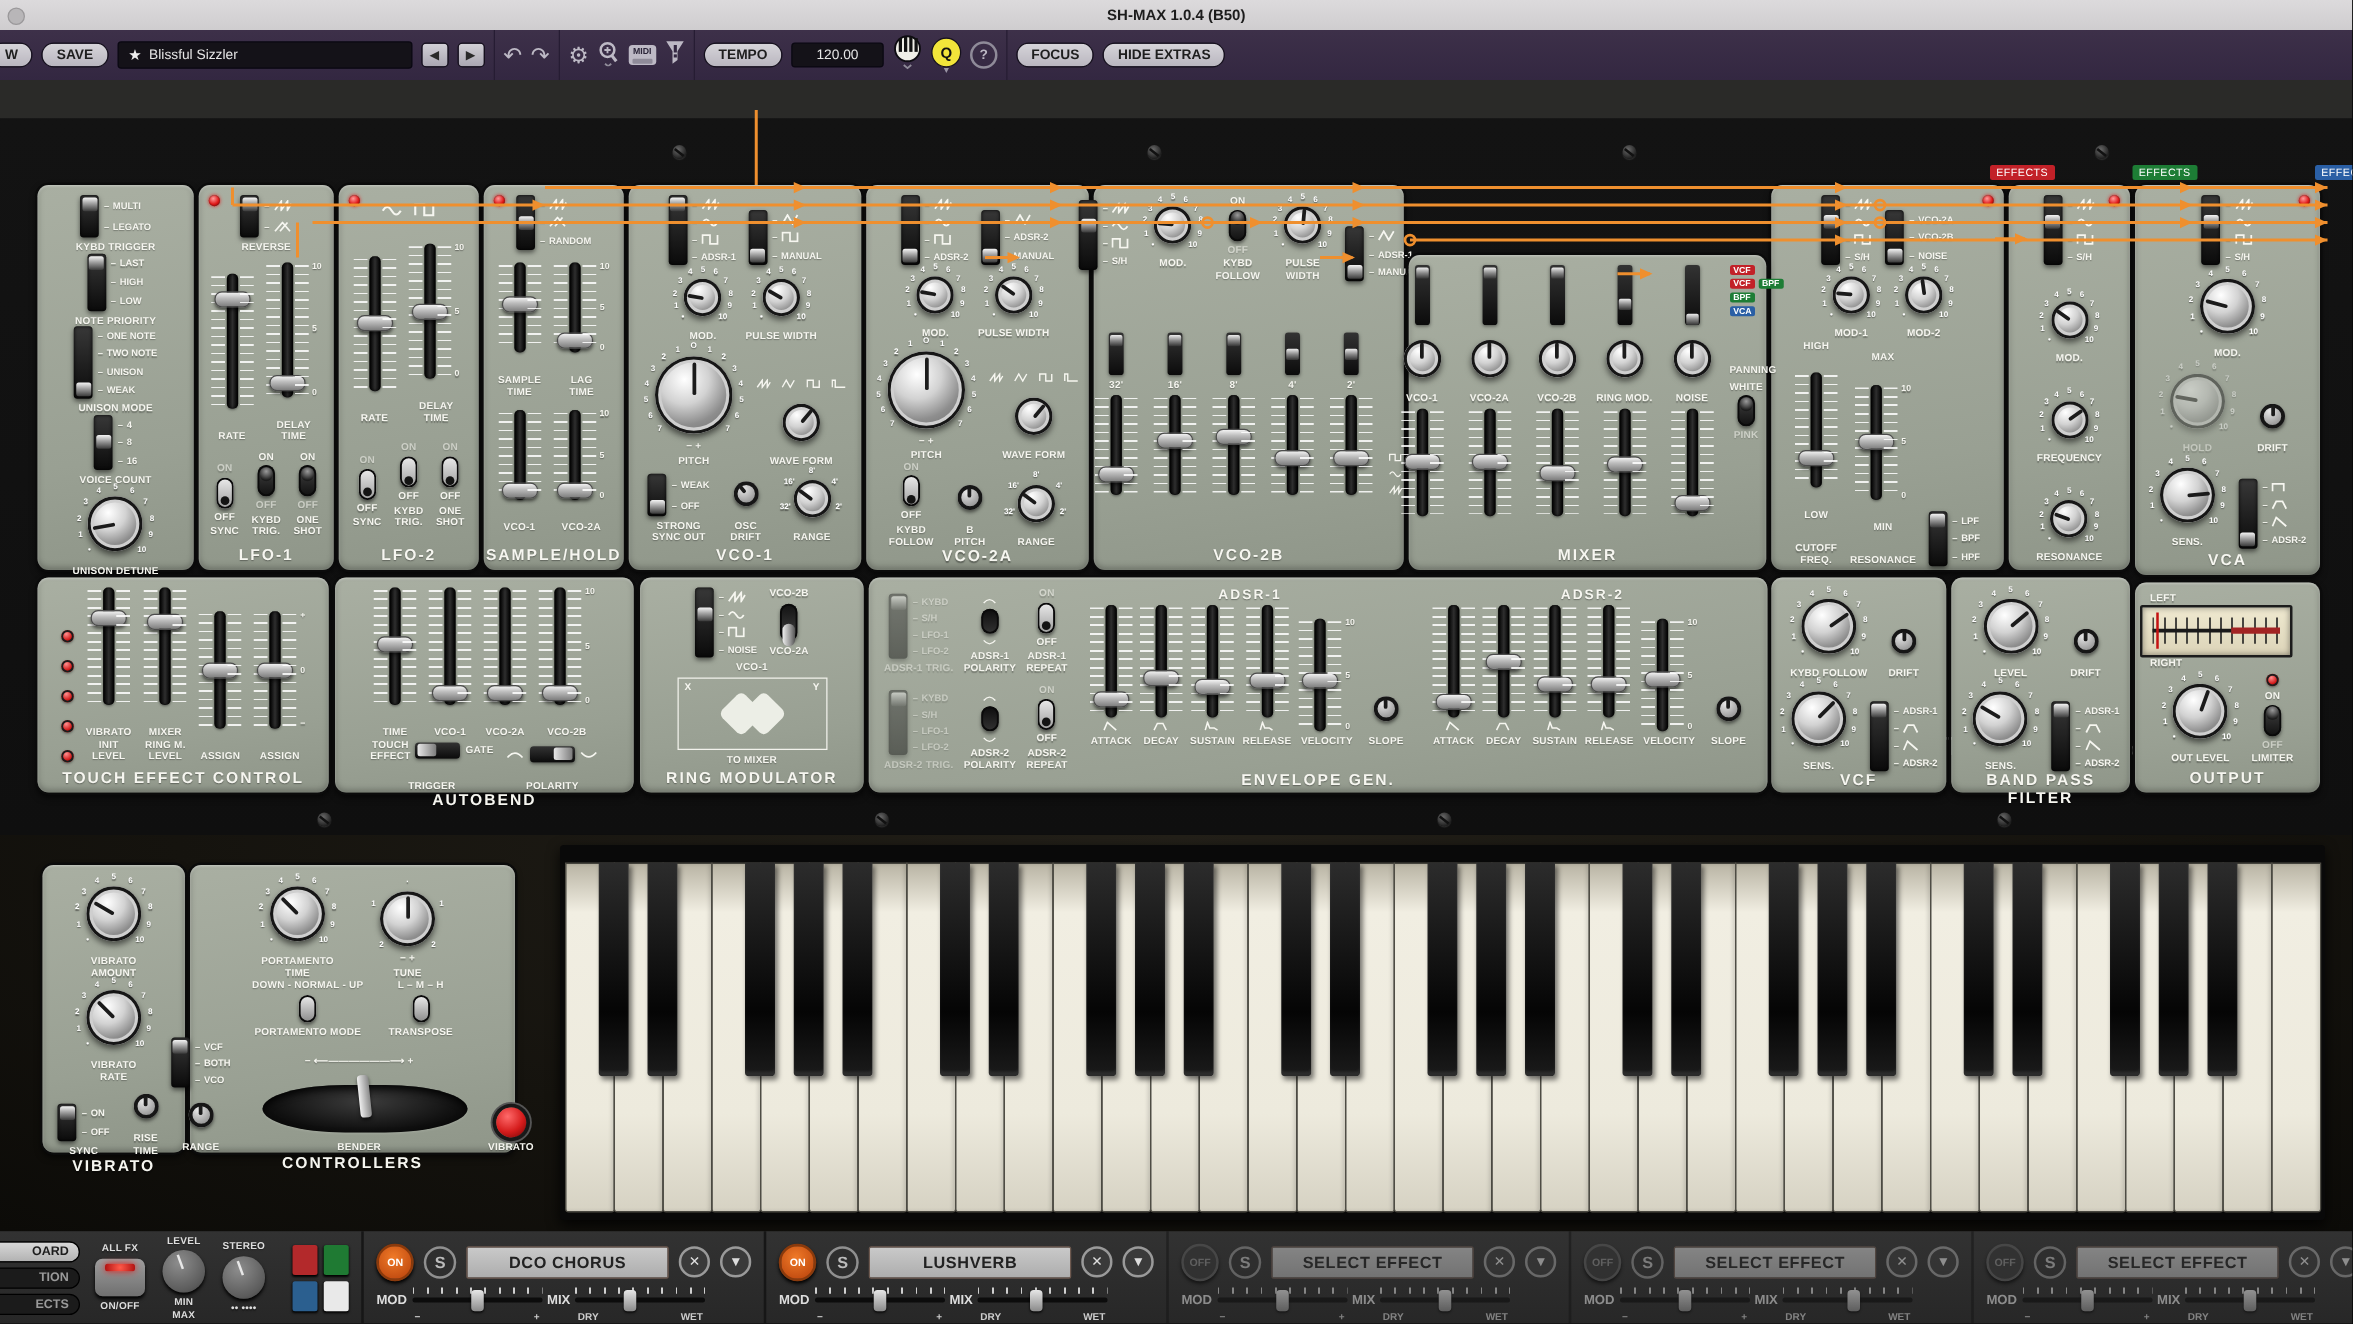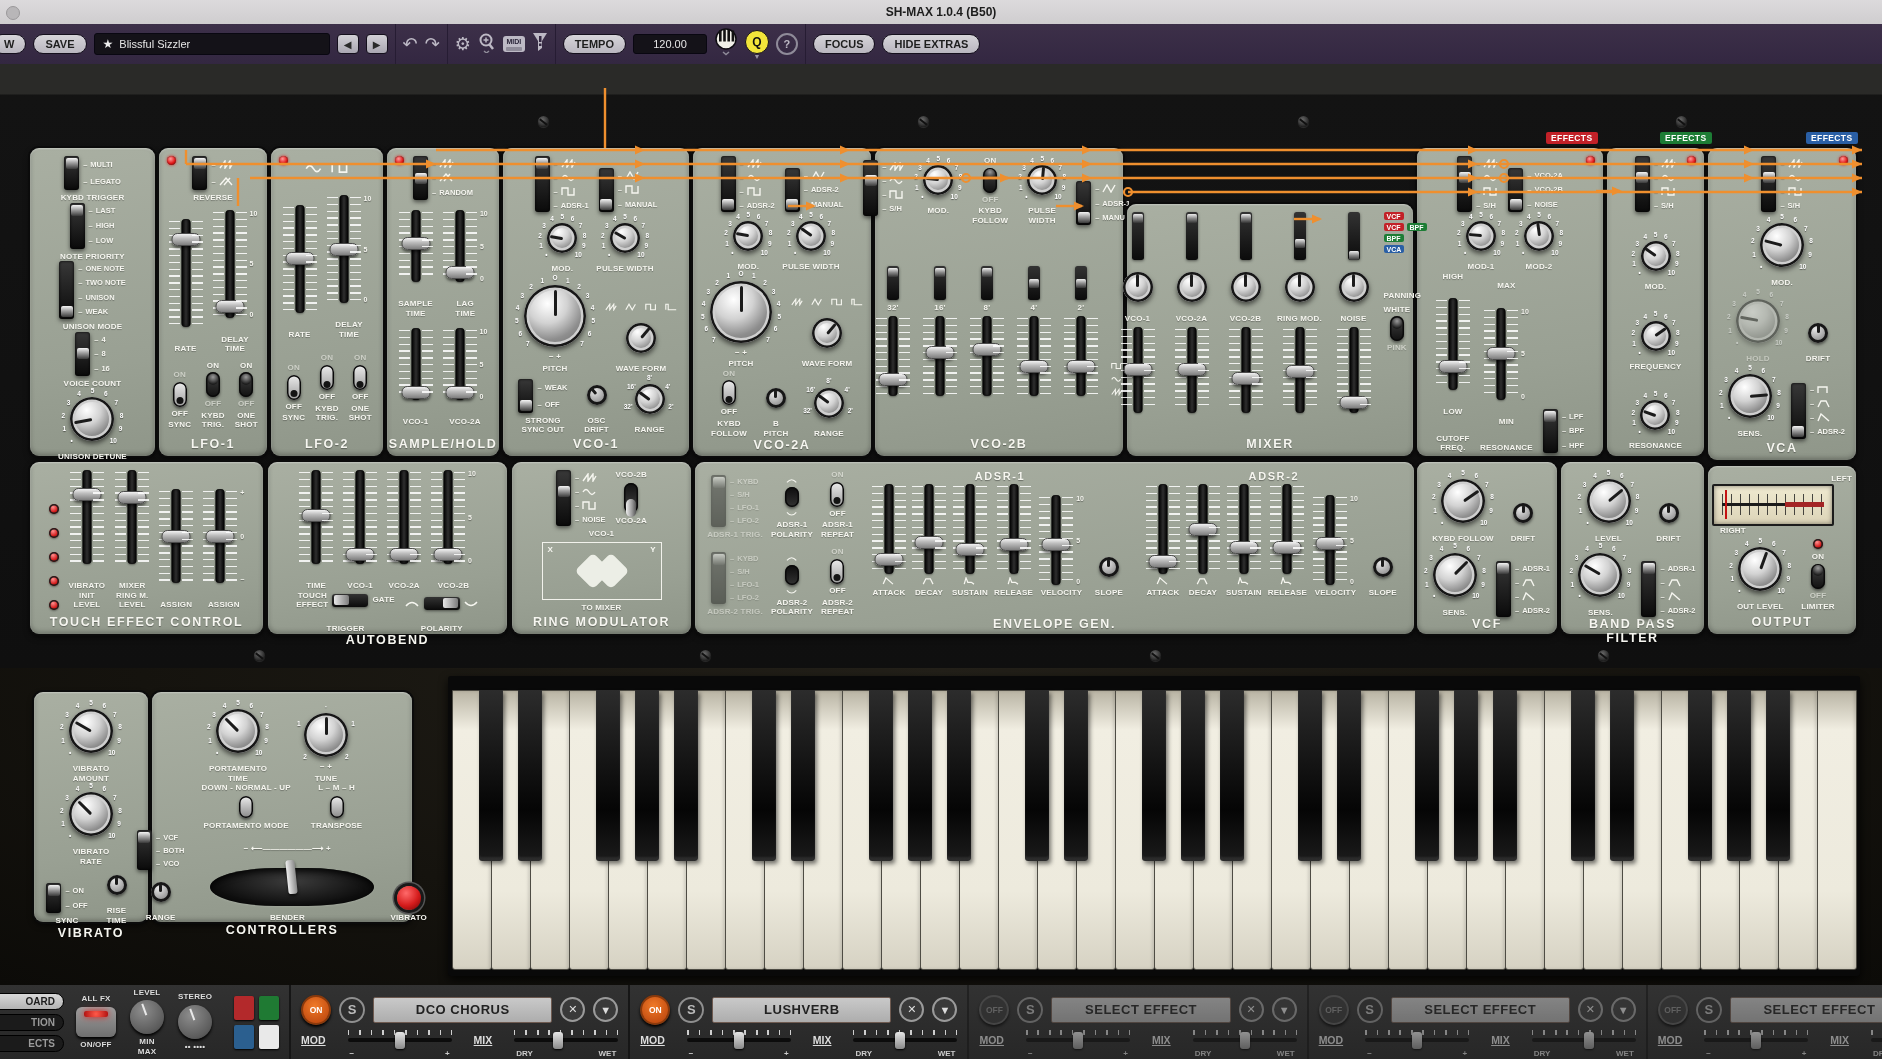--- a/index.html
+++ b/index.html
@@ -21,21 +21,21 @@
   .circ{width:22px;height:22px;border-radius:50%;display:flex;align-items:center;justify-content:center;font-size:12px;font-weight:bold;}
   .c-q{background:#f2e53a;color:#111;border:1px solid #15101d;}
   .c-help{background:transparent;color:#bdb9c5;border:2px solid #8f8b99;width:18px;height:18px;font-size:11px;}
   .tempoval{width:56px;justify-content:center;}
   .tsep{flex:0 0 1px;height:40px;background:#261c33;}
   .caret{font-size:7px;color:#9b96a6;text-align:center;line-height:3px;}
   
   .chassis{position:absolute;left:0;top:64px;width:100%;height:604px;background:linear-gradient(180deg,#2a2a28 0 30px,#131313 31px,#0f0f0f);}
   .screw{position:absolute;width:11px;height:11px;border-radius:50%;background:radial-gradient(circle at 40% 35%,#6a6a6a,#222 70%);box-shadow:0 1px 1px rgba(255,255,255,.12);}
   .screw::after{content:"";position:absolute;left:1px;right:1px;top:4.5px;height:1.5px;background:#111;transform:rotate(38deg);}
-  .badge{position:absolute;font-size:8.5px;font-weight:bold;color:#fff;padding:1px 5px;border-radius:2px;letter-spacing:.4px;}
+  .badge{position:absolute;font-size:8.5px;font-weight:normal;color:#fff;padding:1px 5px;border-radius:2px;letter-spacing:.4px;margin-left:46px;}
   
   .panel{position:absolute;background:linear-gradient(172deg,#a9afa2,#99a093 70%,#8f9689);border-radius:9px;color:#f6f6f0;box-shadow:inset 0 1px 2px rgba(255,255,255,.4),inset 0 -2px 5px rgba(0,0,0,.28),0 0 0 2px #0b0b0b,0 3px 6px rgba(0,0,0,.7);}
   .inner{position:relative;height:100%;display:flex;flex-direction:column;justify-content:space-between;align-items:center;padding:8px 4px 5px;box-sizing:border-box;}
   .crow{display:flex;justify-content:center;align-items:flex-end;gap:10px;width:100%;}
   .ptitle{font-size:12.5px;font-weight:bold;letter-spacing:1.6px;text-align:center;text-shadow:0 1px 1px rgba(0,0,0,.35);}
   .lbl{font-size:8px;font-weight:bold;letter-spacing:.2px;text-align:center;white-space:pre-line;line-height:1.2;text-shadow:0 1px 1px rgba(0,0,0,.3);}
   .cled{position:absolute;width:9px;height:9px;border-radius:50%;background:radial-gradient(circle at 40% 32%,#ff9a9a,#e01818 55%,#6e0202);box-shadow:0 0 3px #e01818,inset 0 0 1px #400;}
   .ghost{opacity:.45;}
   
   .kwrap{display:flex;flex-direction:column;align-items:center;gap:2px;}
@@ -127,21 +127,21 @@
   .csq{width:20px;height:24px;border-radius:2px;box-shadow:0 1px 2px #000;}
   .dots{background-image:radial-gradient(circle,#fff 1.5px,transparent 1.6px);background-size:8px 8px;background-position:3px 5px;background-repeat:repeat;}
   .fxslot{display:flex;flex-direction:column;justify-content:center;gap:5px;height:100%;box-sizing:border-box;padding:6px 10px;border-left:2px solid #161616;flex:0 0 322px;}
   .fxrow1{display:flex;align-items:center;gap:8px;}
   .onbtn{width:30px;height:30px;border-radius:50%;display:flex;align-items:center;justify-content:center;font-size:8.5px;font-weight:bold;color:#fff;box-shadow:0 2px 3px #000;}
   .onbtn.on{background:radial-gradient(circle at 45% 35%,#f07a28,#c44e12 75%);border:2px solid #8a3a0c;box-sizing:border-box;}
   .onbtn.off{background:#353535;border:2px solid #5a5a5a;color:#888;box-sizing:border-box;}
   .sbtn{width:26px;height:26px;border-radius:50%;border:2.5px solid #8f8f8f;color:#bbb;display:flex;align-items:center;justify-content:center;font-size:13px;font-weight:bold;background:#2e2e2e;box-sizing:border-box;}
   .fxname{flex:1;height:24px;background:linear-gradient(180deg,#c9c9c9,#adadad);border:1px solid #6e5a50;border-radius:2px;display:flex;align-items:center;justify-content:center;font-size:13px;font-weight:bold;color:#222;letter-spacing:.5px;}
   .xbtn,.dbtn{width:25px;height:25px;border-radius:50%;background:#3a3a3a;border:2px solid #9a9a9a;color:#ddd;display:flex;align-items:center;justify-content:center;font-size:11px;box-sizing:border-box;}
-  .fxrow2{display:flex;align-items:center;gap:22px;color:#ddd;font-size:10.5px;font-weight:bold;text-decoration:underline;}
+  .fxrow2{display:flex;align-items:center;gap:4px;color:#ddd;font-size:10.5px;font-weight:bold;}
   .hs{position:relative;width:104px;height:20px;}
   .hs .ht{position:absolute;left:0;right:0;top:0;height:5px;background:repeating-linear-gradient(90deg,#cfcfcf 0 1.5px,transparent 1.5px 11.5px);}
   .hs .tr{position:absolute;left:0;right:0;top:8px;height:4px;background:#0c0c0c;border-radius:2px;}
   .hs .th{position:absolute;top:2px;width:10px;height:17px;border-radius:3px;background:linear-gradient(180deg,#e6e6e6,#8a8a8a);box-shadow:0 1px 2px #000;}
   .hs .el{position:absolute;bottom:-8px;font-size:8px;color:#ccc;}
   .dimslot{opacity:.55;}
   svg.cables{position:absolute;left:0;top:0;z-index:7;pointer-events:none;}
   .panel{z-index:3;}
 </style>
 </head>
@@ -2367,21 +2367,21 @@
                 </div>
               </div>
             </div>
           </div>
           <div class="ptitle">ENVELOPE GEN.</div>
         </div>
       </section>
       <section class="panel" style="left: 1708px; top: 466px; width: 148px; height: 168px; position: absolute;">
         <div class="inner">
           <div style="width: 100%;">
-            <div class="lbl" style="text-align: right; padding-left: 8px; margin-left: 28px;">LEFT</div>
+            <div class="lbl" style="text-align: left; padding-left: 8px;">LEFT</div>
             <div class="vu">
               <div class="tix"></div>
               <div class="blk"></div>
               <div class="red"></div>
               <div class="ndl"></div>
             </div>
             <div class="lbl" style="text-align: left; padding-left: 8px;">RIGHT</div>
           </div>
           <div class="crow" style="align-items: flex-end;">
             <div class="kwrap">

